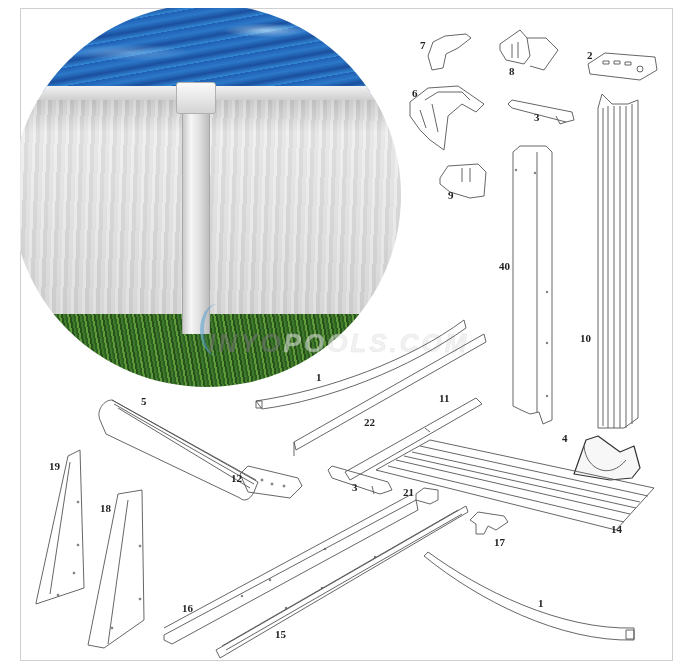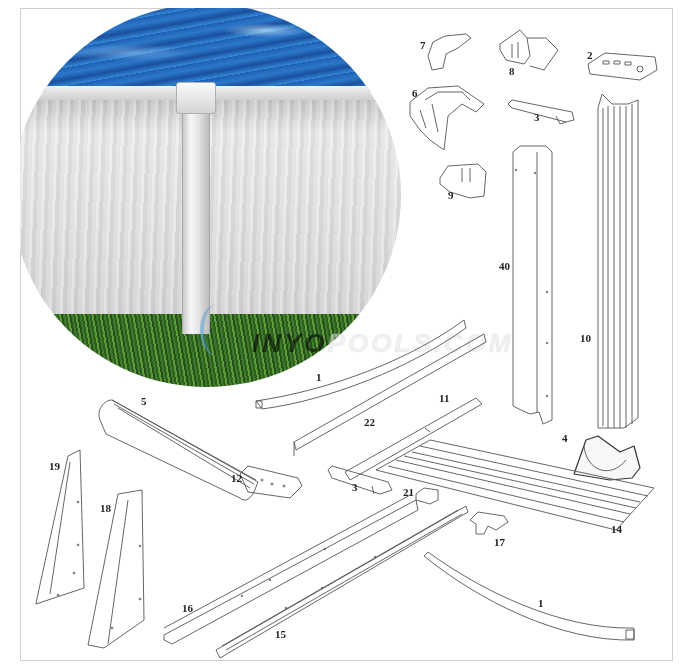--- a/index.html
+++ b/index.html
@@ -16,21 +16,21 @@
   .wall { position:absolute; left:0; top:96px; width:100%; height:220px;
     background:
       repeating-linear-gradient(92deg, rgba(255,255,255,0.35) 0 3px, rgba(190,190,190,0.25) 3px 7px, rgba(230,230,230,0.3) 7px 11px),
       linear-gradient(#bdbdbd 0%, #e8e8e8 15%, #dcdcdc 60%, #cfcfcf 100%);
   }
   .upright { position:absolute; left:170px; top:80px; width:26px; height:250px; background:linear-gradient(90deg,#c9c9c9,#f6f6f6 30%,#e3e3e3 60%,#bcbcbc); border-left:1px solid #a9a9a9; border-right:1px solid #a9a9a9; }
   .cap { position:absolute; left:164px; top:78px; width:38px; height:30px; background:linear-gradient(#fafafa,#d4d4d4); border:1px solid #b0b0b0; border-radius:3px; }
   .grass { position:absolute; left:0; top:310px; width:100%; height:80px;
     background: repeating-linear-gradient(80deg, #3e7a2c 0 2px, #2f5f20 2px 4px, #5c9a3a 4px 6px, #27501a 6px 8px); }
   .watermark { position:absolute; left:208px; top:328px; font-family:"Liberation Sans", sans-serif; font-size:26px; font-style:italic; font-weight:bold; letter-spacing:3px; opacity:0.55; white-space:nowrap; }
-  .wm-a { color:#000000;margin-left:44px; }
+  .wm-a { color:#737373; }
   .wm-b { color:#e6e6e6; -webkit-text-stroke:0.5px #d0d0d0; }
   .wm-drop { position:absolute; left:200px; top:304px; width:30px; height:52px; border-left:4px solid rgba(90,160,210,0.55); border-radius:50% 0 0 50%; }
   svg.parts { position:absolute; left:0; top:0; width:697px; height:671px; }
   .lbl { position:absolute; font-family:"Liberation Serif", serif; font-weight:bold; font-size:11px; color:#222; line-height:11px; }
 </style>
 </head>
 <body>
 
 <div class="frame"></div>
 

